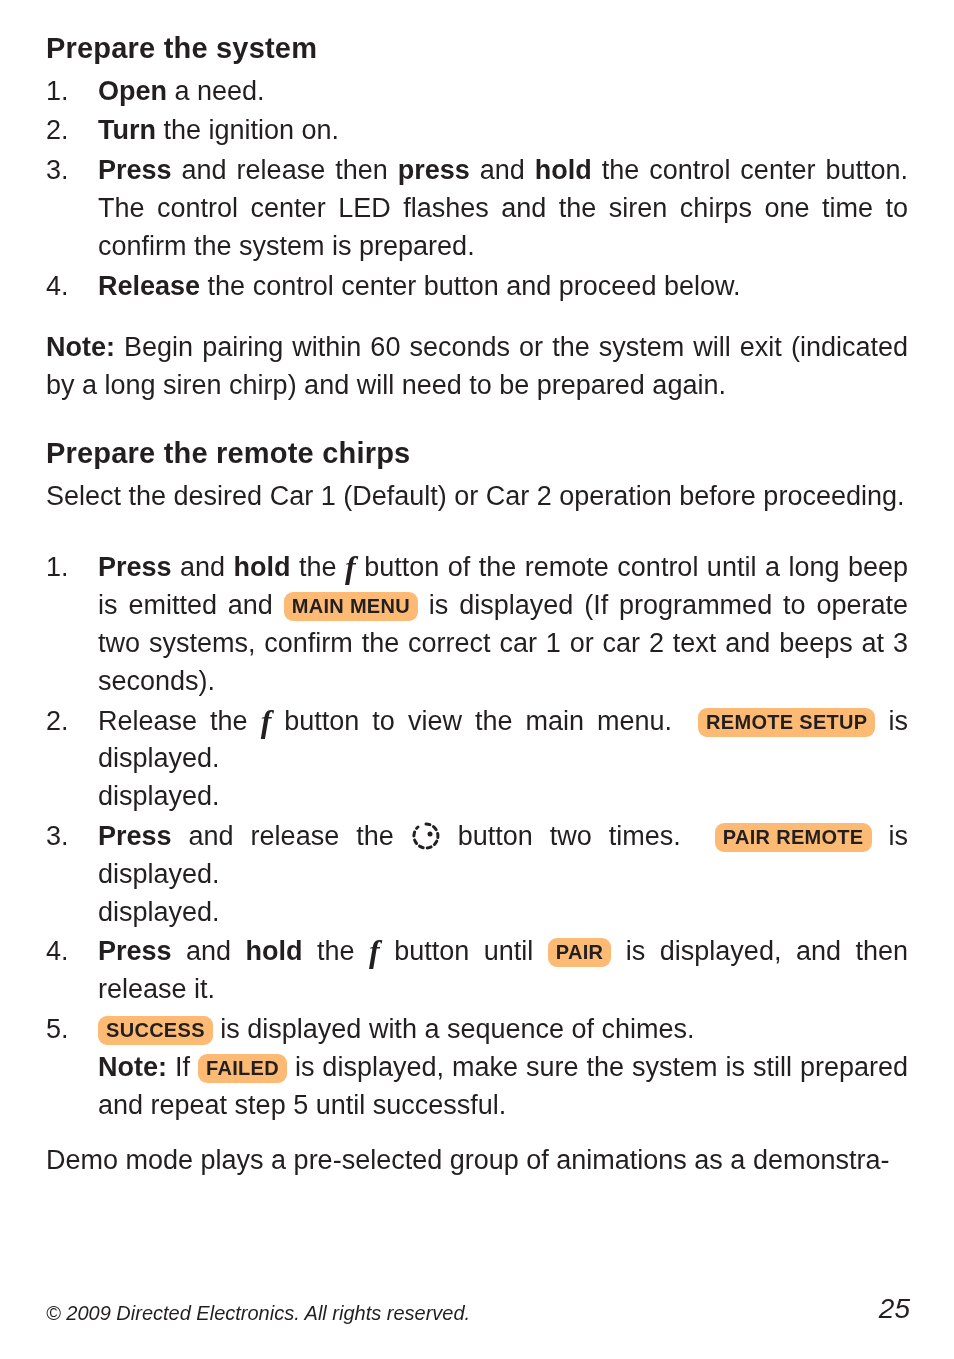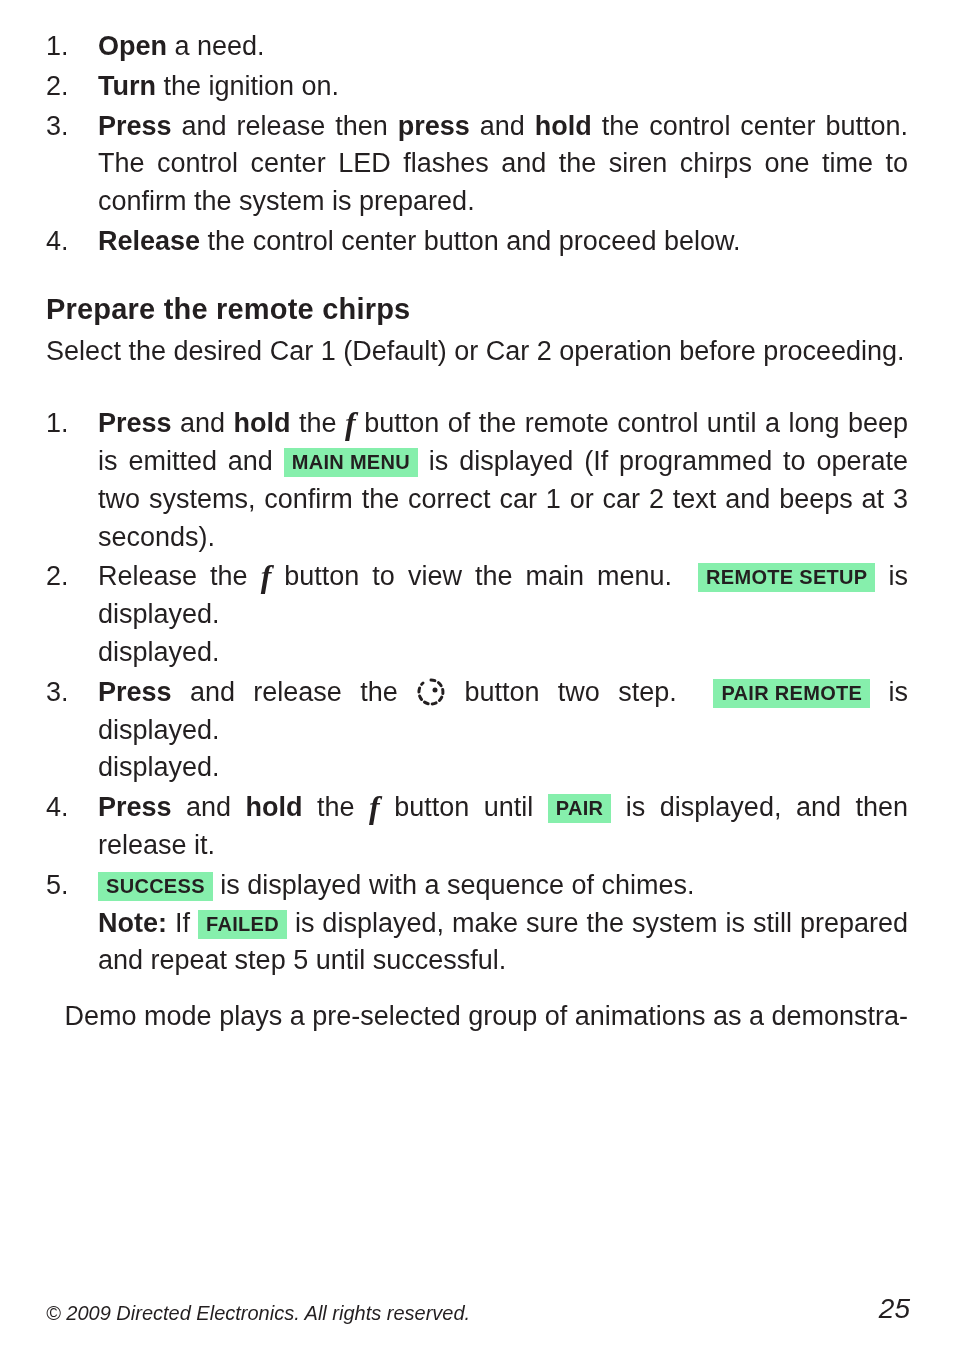--- a/index.html
+++ b/index.html
@@ -38,29 +38,30 @@
       font-weight: 300;
     }
     ol.num li .body { flex: 1; }
     .bold { font-weight: 600; }
     p.para {
       margin: 0 0 20px 0;
       text-align: justify;
     }
     .label {
       display: inline-block;
-      background: #86efac;
+      background: #fdba74;
       color: #231f20;
       font-family: Arial, Helvetica, sans-serif;
       font-weight: 900;
       font-size: 20px;
       padding: 2px 8px 2px 8px;
       letter-spacing: 0.3px;
       vertical-align: 1px;
       line-height: 1.25;
+      border-radius: 9px;
     }
     .icon-f {
       font-family: Georgia, "Times New Roman", serif;
       font-style: italic;
       font-weight: 700;
       font-size: 32px;
       display: inline-block;
       vertical-align: -2px;
       line-height: 0;
     }
@@ -91,20 +92,21 @@
     .jspace {
        text-align: justify;
        text-align-last: justify;
     }
   </style>
 </head>
 <body>
 
 <div class="content">
 
+  <div class="h3">Prepare the system</div>
 
   <ol class="num">
     <li>
       <div class="marker">1.</div>
       <div class="body">
         <span class="bold">Open</span><span> a need.</span>
       </div>
     </li>
     <li>
       <div class="marker">2.</div>
@@ -119,20 +121,23 @@
       </div>
     </li>
     <li>
       <div class="marker">4.</div>
       <div class="body">
         <span class="bold">Release</span><span> the control center button and proceed below.</span>
       </div>
     </li>
   </ol>
 
+  <p class="para" style="margin-top:24px;">
+    <span class="bold">Note:</span><span> Begin pairing within 60 seconds or the system will exit (indicated by a long siren chirp) and will need to be prepared again.</span>
+  </p>
 
   <div class="h3" style="margin-top:28px;">Prepare the remote chirps</div>
   <p class="para" style="text-align:left; margin-bottom:34px;">Select the desired Car 1 (Default) or Car 2 operation before proceeding.</p>
 
   <ol class="num">
     <li>
       <div class="marker">1.</div>
       <div class="body">
         <span class="bold">Press</span><span> and </span><span class="bold">hold</span><span> the </span><span class="icon-f">f</span><span> button of the remote control until a long beep is emitted and </span><span class="label">MAIN MENU</span><span> is displayed (If programmed to operate two systems, confirm the correct car 1 or car 2 text and beeps at 3 seconds).</span>
       </div>
@@ -149,21 +154,21 @@
     </li>
     <li>
       <div class="marker">3.</div>
       <div class="body">
         <div class="jspace">
           <span class="bold">Press</span><span> and release the </span><span class="icon-svg">
             <svg width="30" height="30" viewBox="0 0 30 30">
               <path d="M15 3 a12 12 0 1 1 -8 3" fill="none" stroke="#231f20" stroke-width="3" stroke-linecap="round" stroke-dasharray="4 4"></path>
               <circle cx="19" cy="13" r="2.5" fill="#231f20"></circle>
             </svg>
-          </span><span> button two step.</span>
+          </span><span> button two times.</span>
           &nbsp;<span class="label">PAIR REMOTE</span><span> is displayed.</span>
         </div>
         <span>displayed.</span>
       </div>
     </li>
     <li>
       <div class="marker">4.</div>
       <div class="body">
         <span class="bold">Press</span><span> and </span><span class="bold">hold</span><span> the </span><span class="icon-f">f</span><span> button until </span><span class="label">PAIR</span><span> is displayed, and then release it.</span>
       </div>
@@ -174,20 +179,20 @@
         <div>
           <span class="label">SUCCESS</span><span> is displayed with a sequence of chimes.</span>
         </div>
         <div class="note-inline" style="text-align:justify;">
           <span class="bold">Note:</span><span> If </span><span class="label">FAILED</span><span> is displayed, make sure the system is still prepared and repeat step 5 until successful.</span>
         </div>
       </div>
     </li>
   </ol>
 
-  <p class="para" style="text-align:right;">Demo mode plays a pre-selected group of animations as a demonstra-</p>
+  <p class="para" style="text-align:left;">Demo mode plays a pre-selected group of animations as a demonstra-</p>
 
 </div>
 
 <div class="footer">
   <span class="copy">© 2009 Directed Electronics. All rights reserved.</span>
   <span class="page">25</span>
 </div>
 
 </body></html>

